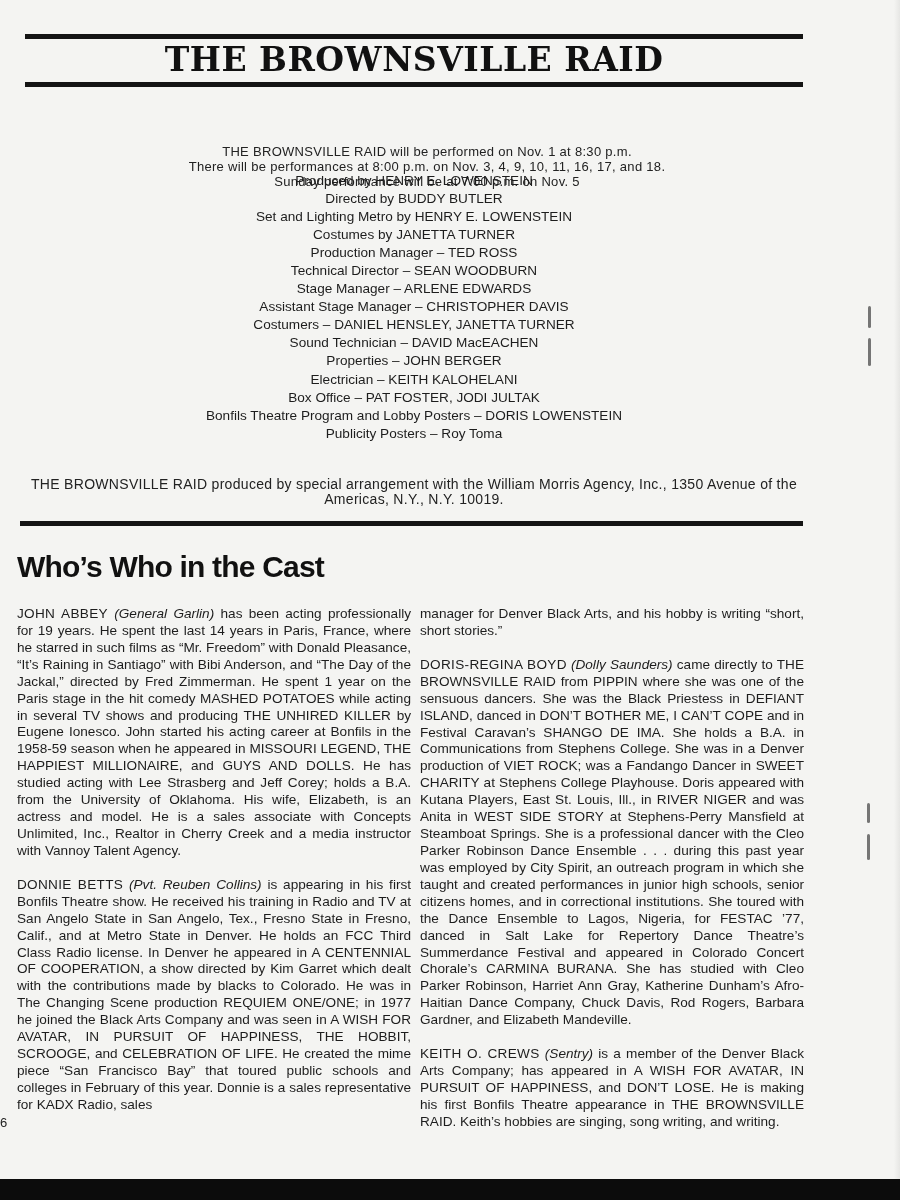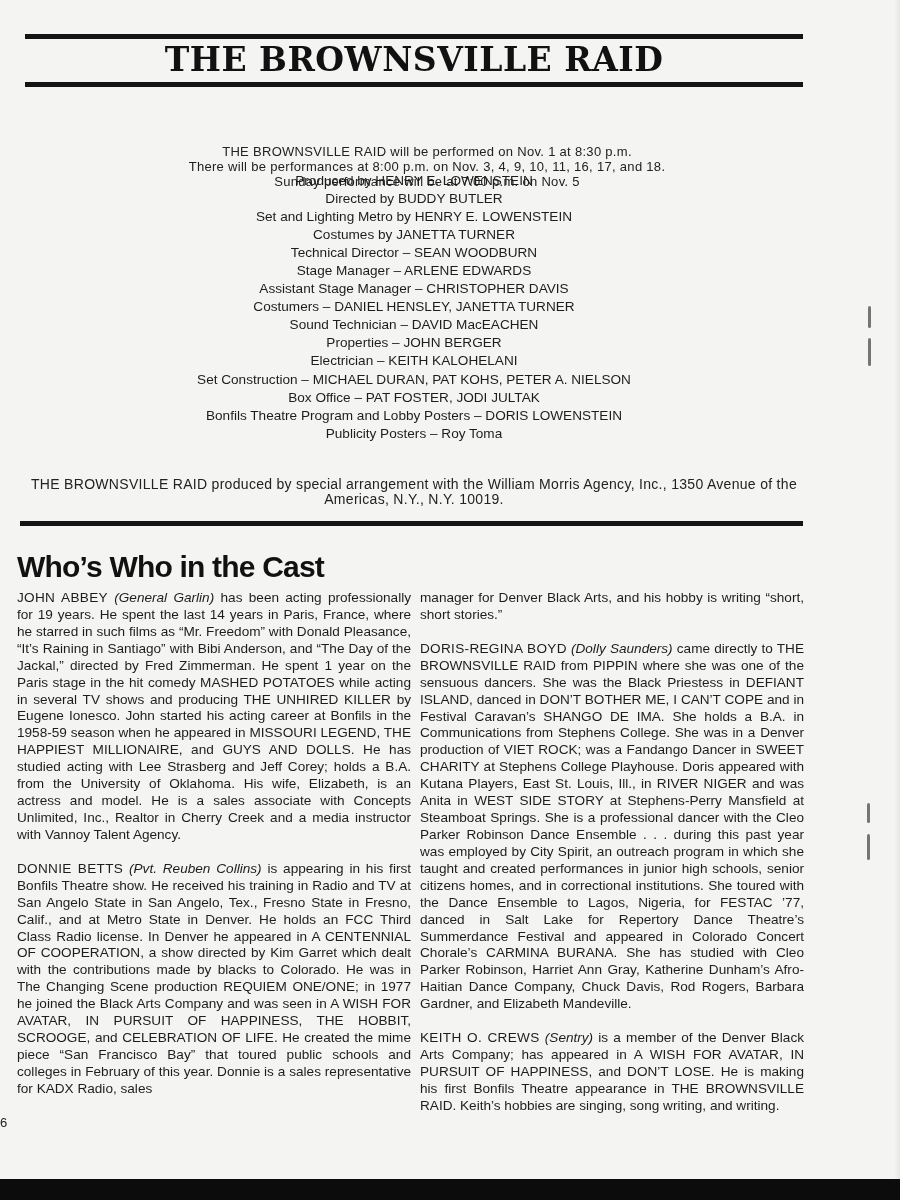--- a/index.html
+++ b/index.html
@@ -45,21 +45,21 @@
       font-weight: bold; font-size: 30px; line-height: 38px;
       letter-spacing: -0.8px; color: #111;
     }
     .col {
       position: absolute; top: 590px; width: 394px;
       font-size: 13.6px; line-height: 16.92px; color: #1d1d1d;
       text-align: justify; hyphens: none;
     }
     .col-left { left: 17px; }
     .col-right { left: 420px; width: 384px; }
-    .bio { margin: 0 0 17px 0; }
+    .bio { margin: 16px 0 17px 0; }
     .bio .name { font-weight: normal; letter-spacing: 0.3px; }
     .bio .role { font-style: italic; }
     .page-number {
       position: absolute; left: 0px; top: 1115px;
       font-size: 13px; line-height: 16px; color: #222;
     }
     .margin-mark {
       position: absolute; width: 3px; background: #555; border-radius: 2px; opacity: 0.8;
     }
     .bottom-band {
@@ -83,28 +83,28 @@
     <div>THE BROWNSVILLE RAID will be performed on Nov. 1 at 8:30 p.m.</div>
     <div>There will be performances at 8:00 p.m. on Nov. 3, 4, 9, 10, 11, 16, 17, and 18.</div>
     <div>Sunday performance  will be at 7:00 p.m. on Nov. 5</div>
   </div>
 
   <div class="credits">
     <div class="line"><span>Produced by </span><span>HENRY E. LOWENSTEIN</span></div>
     <div class="line"><span>Directed by </span><span>BUDDY BUTLER</span></div>
     <div class="line"><span>Set and Lighting Metro by </span><span>HENRY E. LOWENSTEIN</span></div>
     <div class="line"><span>Costumes by </span><span>JANETTA TURNER</span></div>
+    <div class="line"><span>Production Manager – </span><span>TED ROSS</span></div>
     <div class="line"><span>Technical Director – </span><span>SEAN WOODBURN</span></div>
     <div class="line"><span>Stage Manager – </span><span>ARLENE EDWARDS</span></div>
     <div class="line"><span>Assistant Stage Manager – </span><span>CHRISTOPHER DAVIS</span></div>
     <div class="line"><span>Costumers – </span><span>DANIEL HENSLEY, JANETTA TURNER</span></div>
     <div class="line"><span>Sound Technician – </span><span>DAVID MacEACHEN</span></div>
     <div class="line"><span>Properties – </span><span>JOHN BERGER</span></div>
     <div class="line"><span>Electrician – </span><span>KEITH KALOHELANI</span></div>
-    <div class="line"><span>Set Construction – </span><span>MICHAEL DURAN, PAT KOHS, PETER A. NIELSON</span></div>
     <div class="line"><span>Box Office – </span><span>PAT FOSTER, JODI JULTAK</span></div>
     <div class="line"><span>Bonfils Theatre Program and Lobby Posters – </span><span>DORIS LOWENSTEIN</span></div>
     <div class="line"><span>Publicity Posters – </span><span>Roy Toma</span></div>
   </div>
 
   <div class="arrangement">
     <div>THE BROWNSVILLE RAID produced by special arrangement with the William Morris Agency, Inc., 1350 Avenue of the</div>
     <div>Americas, N.Y., N.Y. 10019.</div>
   </div>
 

